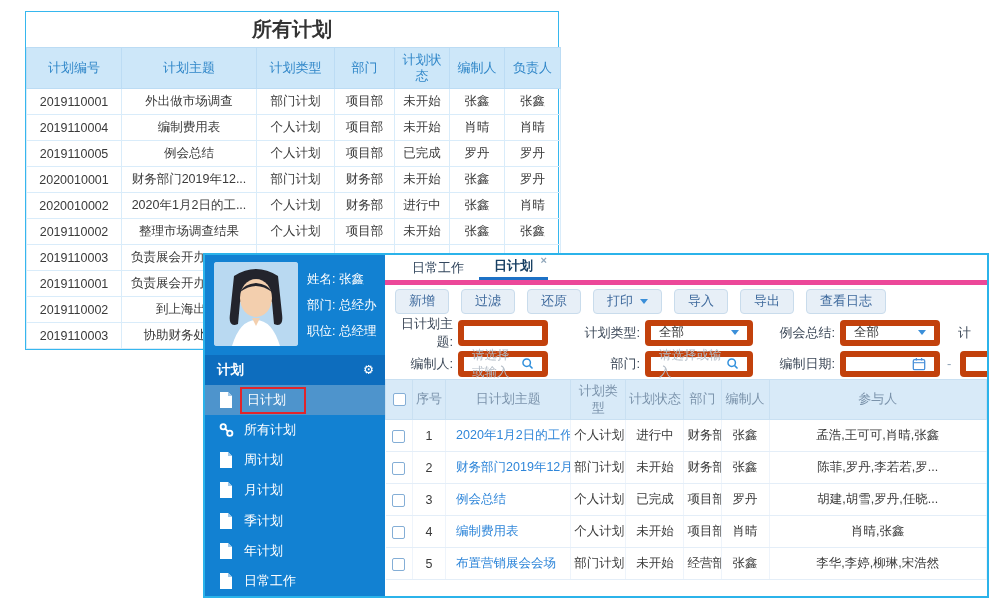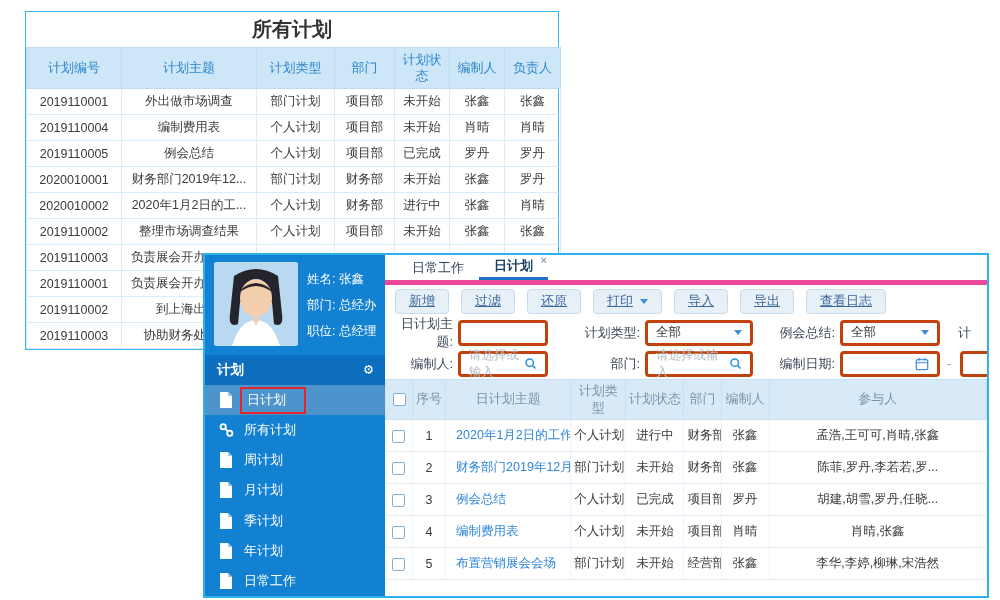--- a/index.html
+++ b/index.html
@@ -37,27 +37,27 @@
   .red-box{border:2px solid #e1252b;padding:2px 18px 3px 5px;margin-left:-4px;}
 
   
   .content{flex:1;min-width:0;display:flex;flex-direction:column;background:#fff;overflow:hidden;}
   .tabbar{height:30px;flex-shrink:0;border-bottom:5px solid #ec4899;display:flex;padding-left:12px;}
   .tab{display:flex;align-items:center;padding:0 15px;font-size:13px;color:#33475e;position:relative;cursor:pointer;}
   .tab.active{font-weight:bold;color:#173f63;border-bottom:3px solid #1d71c6;}
   .tab .close{position:absolute;top:0;right:1px;font-size:11px;color:#8fa6ba;line-height:1;}
   .toolbar{height:32px;flex-shrink:0;display:flex;align-items:center;gap:12px;padding-left:10px;}
   .btn{height:25px;padding:0 13px;background:#e7eff7;border:1px solid #c9dcec;border-radius:4px;
-       color:#3f6a9d;font-size:13px;display:flex;align-items:center;gap:7px;cursor:pointer;white-space:nowrap;text-decoration:underline;}
+       color:#3f6a9d;font-size:13px;display:flex;align-items:center;gap:7px;cursor:pointer;white-space:nowrap;}
   .caret{width:0;height:0;border-left:4px solid transparent;border-right:4px solid transparent;
          border-top:5px solid #3b8fd9;}
   .filters{flex-shrink:0;}
   .f-row{height:31px;display:flex;align-items:center;padding-left:4px;}
   .f-label{font-size:13px;color:#3c4858;text-align:right;flex-shrink:0;}
-  .f-field{height:26px;border:3px solid #c2410c;border-radius:4px;background:#fff;display:flex;
+  .f-field{height:26px;border:6px solid #c2410c;border-radius:4px;background:#fff;display:flex;
            align-items:center;padding:0 8px;font-size:12.5px;color:#333;flex-shrink:0;margin-left:5px;}
   .placeholder{color:#b3bcc6;}
   .f-field .tail{margin-left:auto;display:flex;align-items:center;}
   .w64{width:64px;} .w90{width:90px;} .w60{width:60px;} .w108{width:108px;} .w100{width:100px;}
   .ml32{margin-left:32px;} .ml22{margin-left:22px;} .ml18{margin-left:18px;}
   .dash{margin:0 4px 0 7px;color:#8ea2b5;font-size:13px;}
   .clip-field{width:60px;}
 
   
   .plan-wrap{flex:1;}

